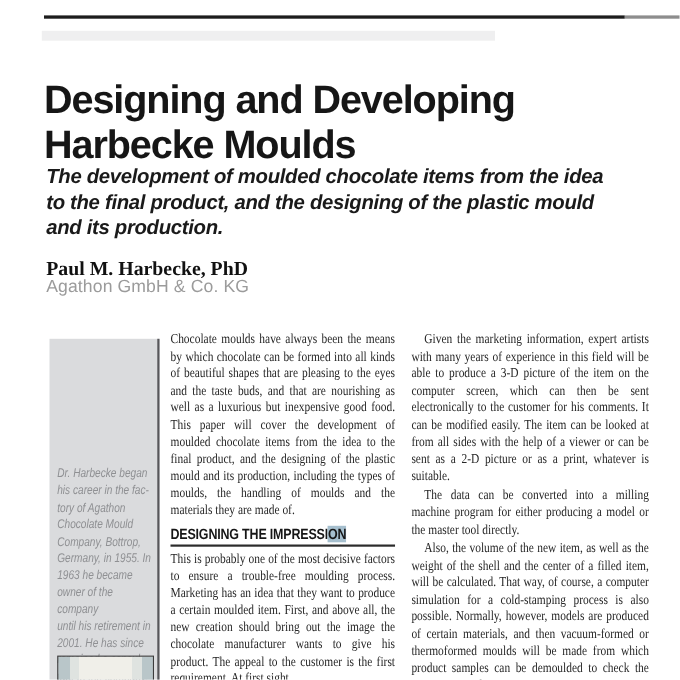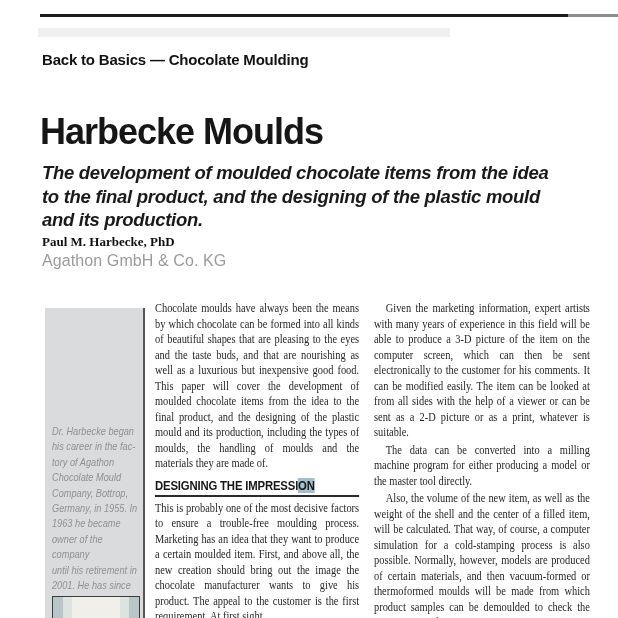--- a/index.html
+++ b/index.html
@@ -18,28 +18,28 @@
   .kicker {
     position:absolute; left:42px; top:51px;
     font-size:15px; font-weight:bold; letter-spacing:-0.2px; color:#121212;
   }
   .title {
     position:absolute; left:40px; top:70px; width:560px;
     font-size:36px; line-height:41px; font-weight:bold;
     letter-spacing:-1px; color:#161616; margin:0;
   }
   .standfirst {
-    position:absolute; left:42px; top:161px; width:512px;
+    position:absolute; left:42px; top:148px; width:512px;
     font-size:18.5px; line-height:23.5px; font-weight:bold; font-style:italic;
     letter-spacing:-0.3px; color:#1a1a1a; margin:0;
   }
   .author {
     position:absolute; left:42px; top:234px;
     font-family:"Liberation Serif", serif;
-    font-size:13px; font-weight:bold; color:#111;
+    font-size:18px; font-weight:bold; color:#111;
   }
   .affiliation {
     position:absolute; left:42px; top:252px;
     font-size:16px; color:#9b9b9b; letter-spacing:0.1px;
   }
 
   .sidebar {
     position:absolute; left:45px; top:308px; width:100px; height:312px;
     background:#dadbdd; border-right:2px solid #57575a; box-sizing:border-box;
   }
@@ -81,23 +81,22 @@
 </style>
 </head>
 <body>
 
 <div class="page">
 
   <div class="top-rule"></div>
   <div class="top-rule-tail"></div>
   <div class="scan-band"></div>
 
-  <div class="kicker">Back to Basics — Chocolate Moulding</div>
 
-  <h1 class="title"><br>
+  <h1 class="title"><span>Designing and Developing</span><br>
     <span>Harbecke Moulds</span>
   </h1>
 
   <p class="standfirst">The development of moulded chocolate items from the idea to the final product, and the designing of the plastic mould and its production.</p>
 
   <div class="author">Paul M. Harbecke, PhD</div>
   <div class="affiliation">Agathon GmbH &amp; Co. KG</div>
 
   <div class="sidebar">
     <div class="bio">Dr. Harbecke began

